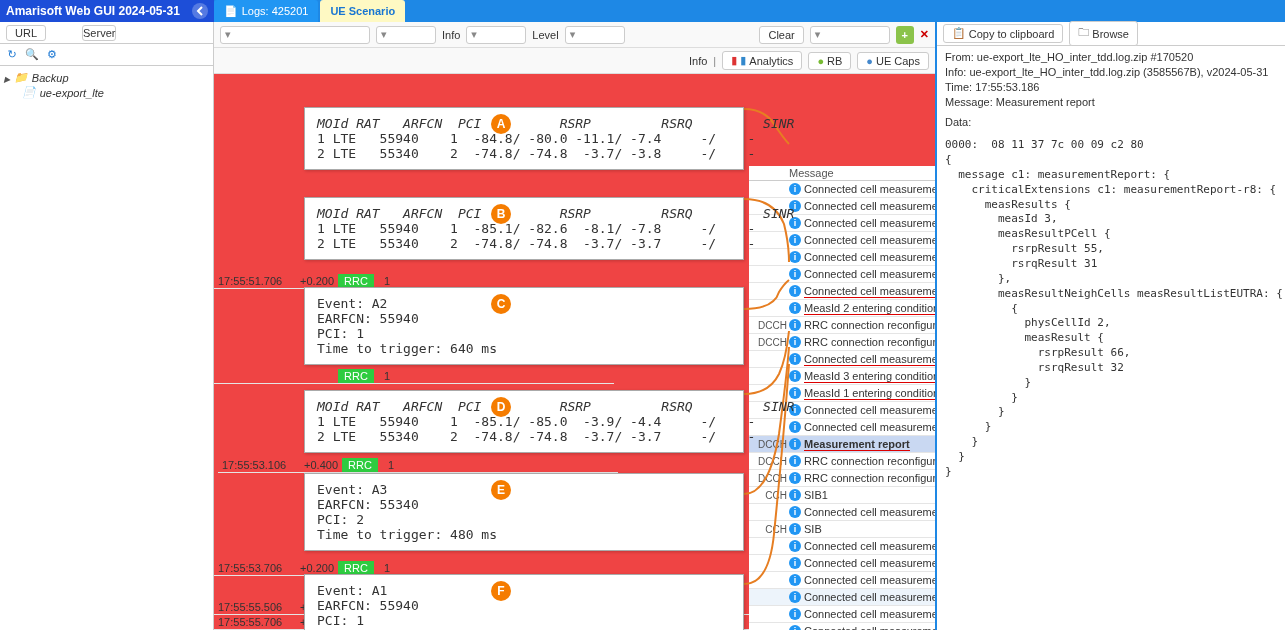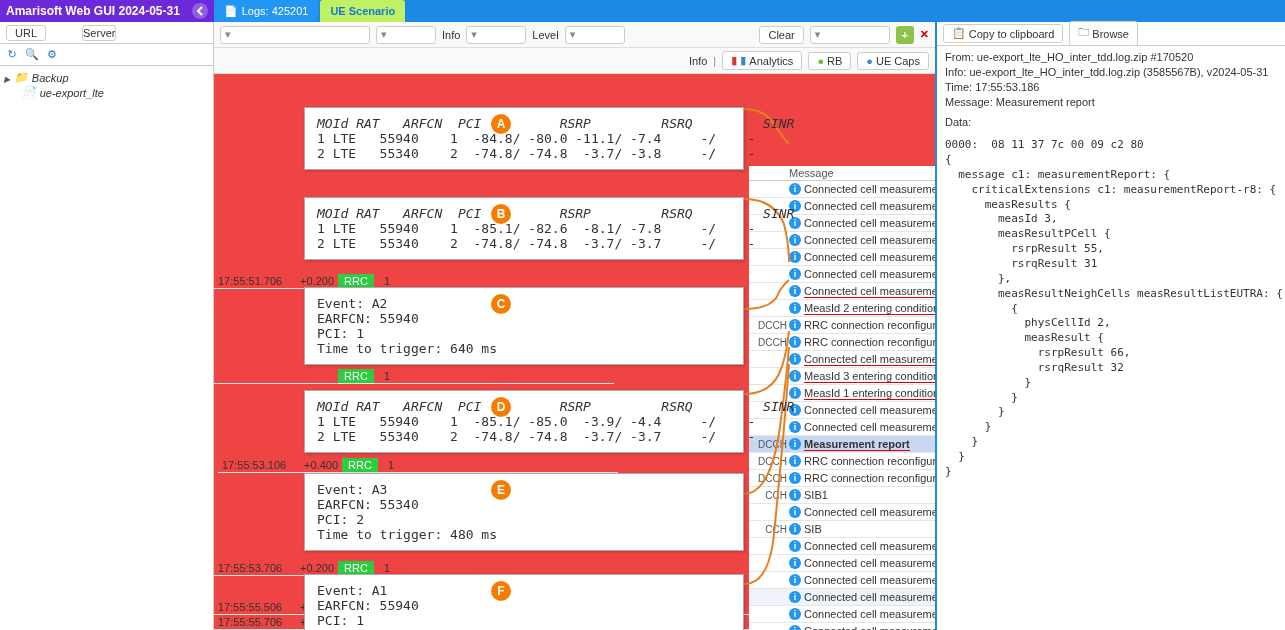--- a/index.html
+++ b/index.html
@@ -1,22 +1,22 @@
 <!DOCTYPE html>
 <html><head>
 <meta charset="utf-8">
 <style>
 * { box-sizing: border-box; margin: 0; padding: 0; }
 body { font-family: Arial, Helvetica, sans-serif; font-size: 11px; color: #333; width: 1285px; height: 630px; overflow: hidden; background: #ebebeb; position: relative; }
-.header-bar { background: #6d28d9; color: #fff; height: 22px; display: flex; align-items: center; padding: 0 6px; position: relative; }
+.header-bar { background: #1d4ed8; color: #fff; height: 22px; display: flex; align-items: center; padding: 0 6px; position: relative; }
 .header-title { font-size: 12px; font-weight: bold; }
 .header-collapse { position: absolute; right: 6px; top: 3px; width: 16px; height: 16px; border-radius: 50%; background: rgba(255,255,255,.25); display: flex; align-items: center; justify-content: center; }
 .tabstrip { background: #1E88E5; height: 22px; display: flex; }
 .tab { background: #2196F3; color: #fff; padding: 0 10px; height: 22px; display: flex; align-items: center; margin-right: 2px; font-size: 11px; border-top-left-radius: 3px; border-top-right-radius: 3px; }
-.tab.active { background: #bef264; color: #1976D2; font-weight: bold; }
+.tab.active { background: #fef9c3; color: #1976D2; font-weight: bold; }
 .tab-sub { background: #fff; height: 22px; display: flex; align-items: center; padding: 0 6px; gap: 4px; border-bottom: 1px solid #ccc; }
 .mini-btn { padding: 2px 8px; border: 1px solid #ccc; border-radius: 3px; background: #fff; font-size: 11px; cursor: pointer; display: inline-flex; align-items: center; gap: 3px; }
 .mini-select { padding: 1px 4px; border: 1px solid #ccc; border-radius: 3px; background: #fff; font-size: 11px; min-width: 60px; height: 18px; display: inline-flex; align-items: center; justify-content: space-between; }
 .mini-select::after { content: "▾"; color: #888; }
 .main { display: flex; height: calc(100% - 22px); }
 .left-pane { width: 214px; border-right: 1px solid #ccc; background: #fff; display: flex; flex-direction: column; }
 .left-toolbar { height: 22px; border-bottom: 1px solid #ccc; display: flex; align-items: center; padding: 0 4px; gap: 4px; }
 .icon-slot { width: 16px; height: 16px; display: inline-flex; align-items: center; justify-content: center; color: #1976D2; }
 .tree { padding: 4px; font-size: 11px; }
 .tree-item { display: flex; align-items: center; gap: 4px; padding: 1px 0; font-style: italic; }

